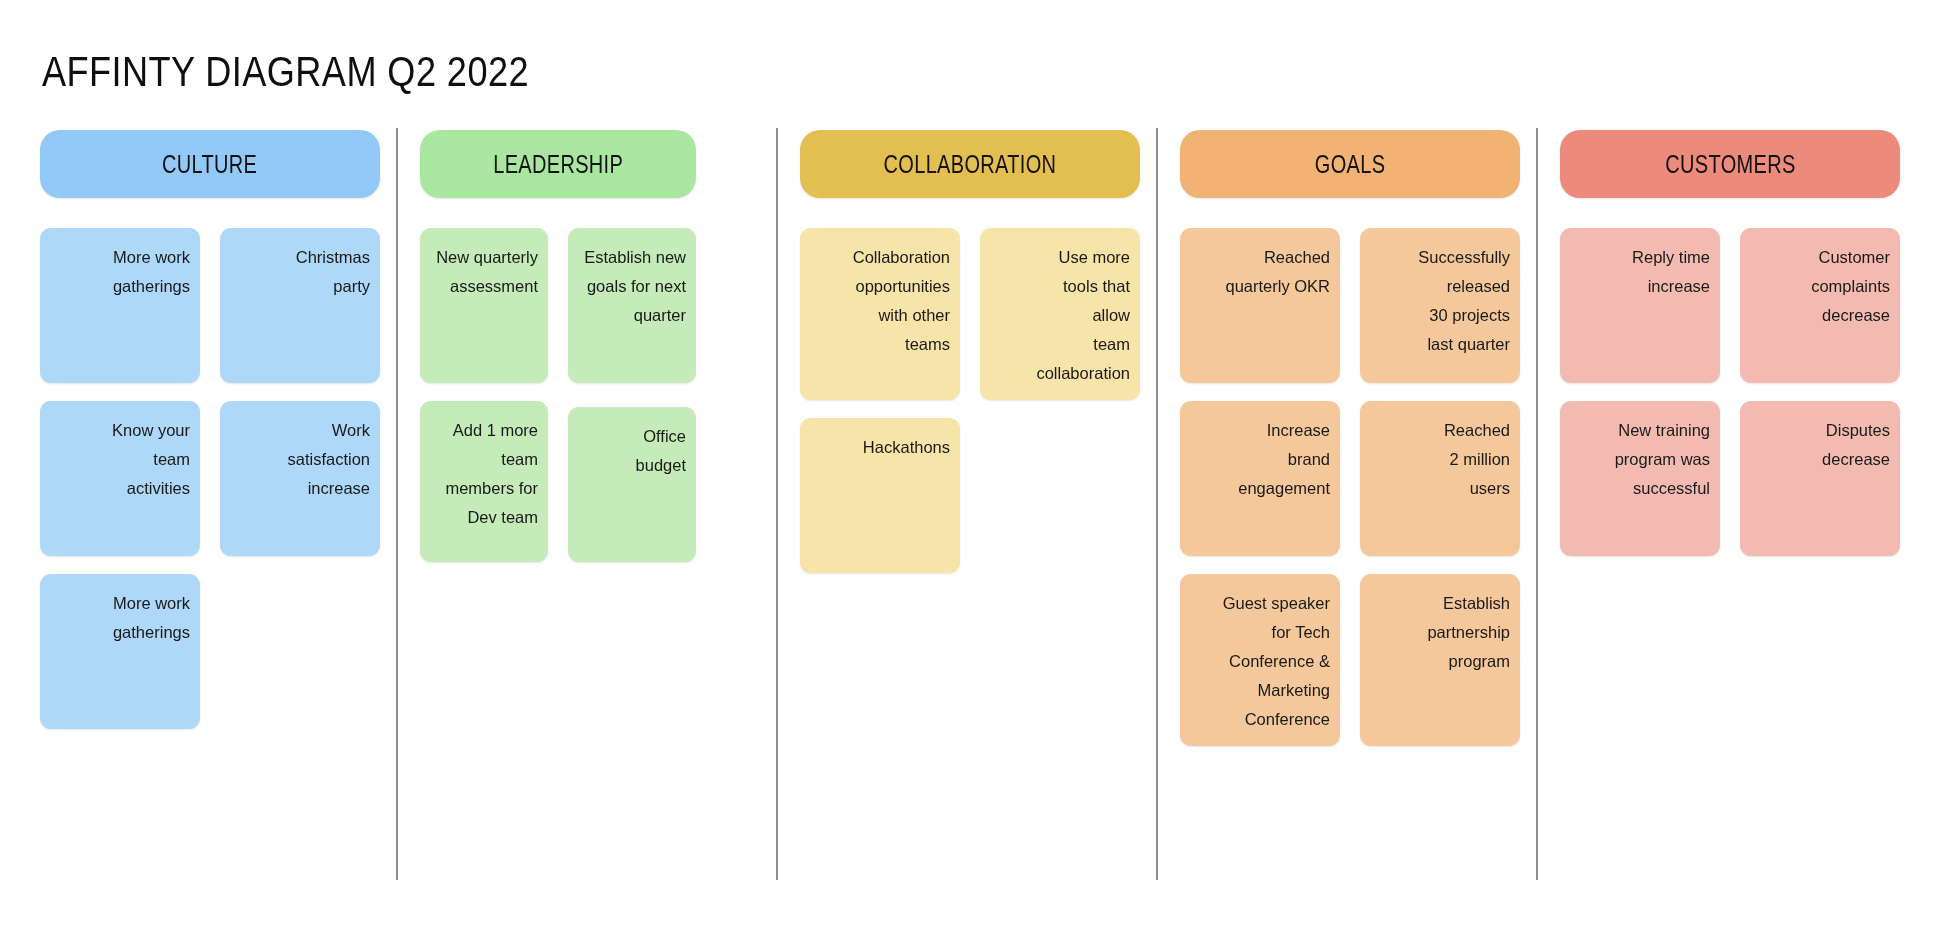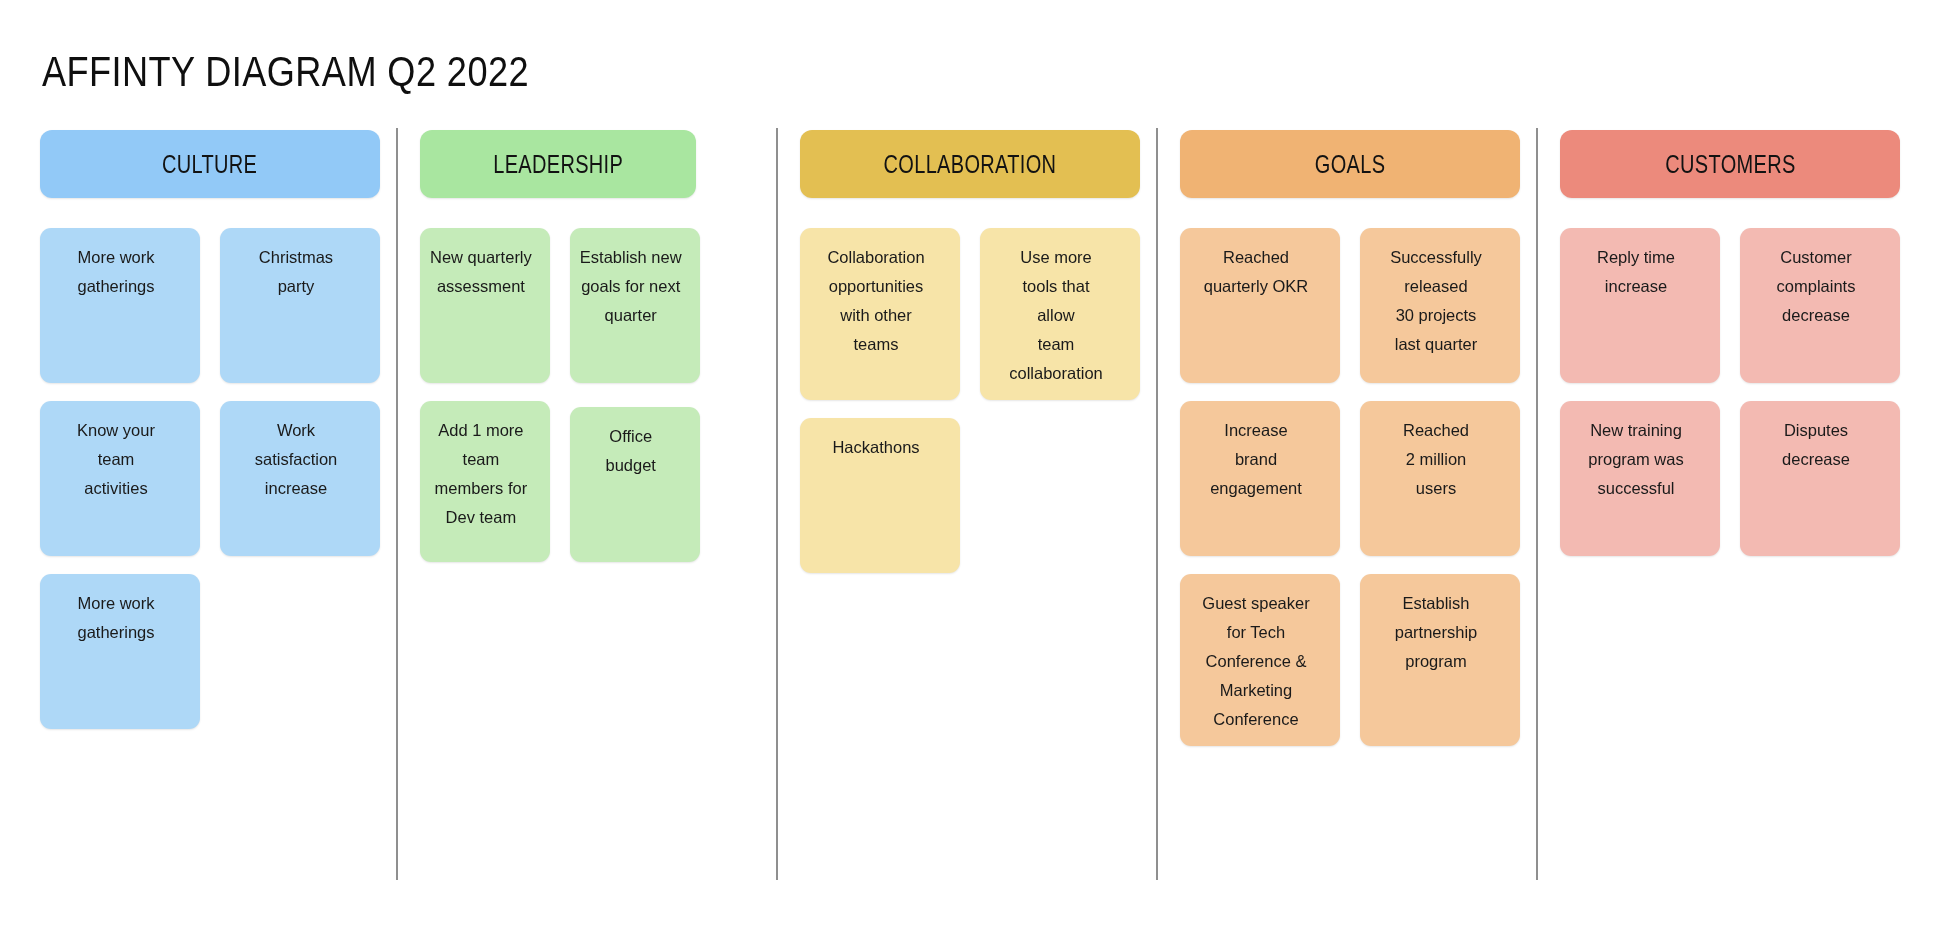--- a/index.html
+++ b/index.html
@@ -38,21 +38,21 @@
     width: 2px;
     height: 752px;
     background: #8f8f8f;
   }
   .column {
     position: absolute;
     top: 130px;
   }
   .col-header {
     height: 68px;
-    border-radius: 12px;
+    border-radius: 20px;
     display: flex;
     align-items: center;
     justify-content: center;
     box-shadow: 0 1px 2px rgba(0,0,0,0.10);
   }
   .col-header-label {
     font-size: 25px;
     letter-spacing: 0.4px;
     color: #121212;
     transform: scaleX(0.80);
@@ -62,24 +62,24 @@
   .notes-grid {
     margin-top: 30px;
     display: grid;
     grid-template-columns: repeat(2, 1fr);
     gap: 18px 20px;
     align-content: start;
   }
   .note {
     border-radius: 11px;
     min-height: 155px;
-    padding: 15px 18px 12px 10px;
+    padding: 15px 10px 12px 10px;
     box-sizing: border-box;
     box-shadow: 0 1px 2px rgba(0,0,0,0.10);
-    text-align: center;
+    text-align: right;
     font-size: 16.5px;
     line-height: 29px;
     color: #1a1a1a;
   }
   .note-line {
     display: block;
     white-space: nowrap;
   }
 </style>
 </head>

